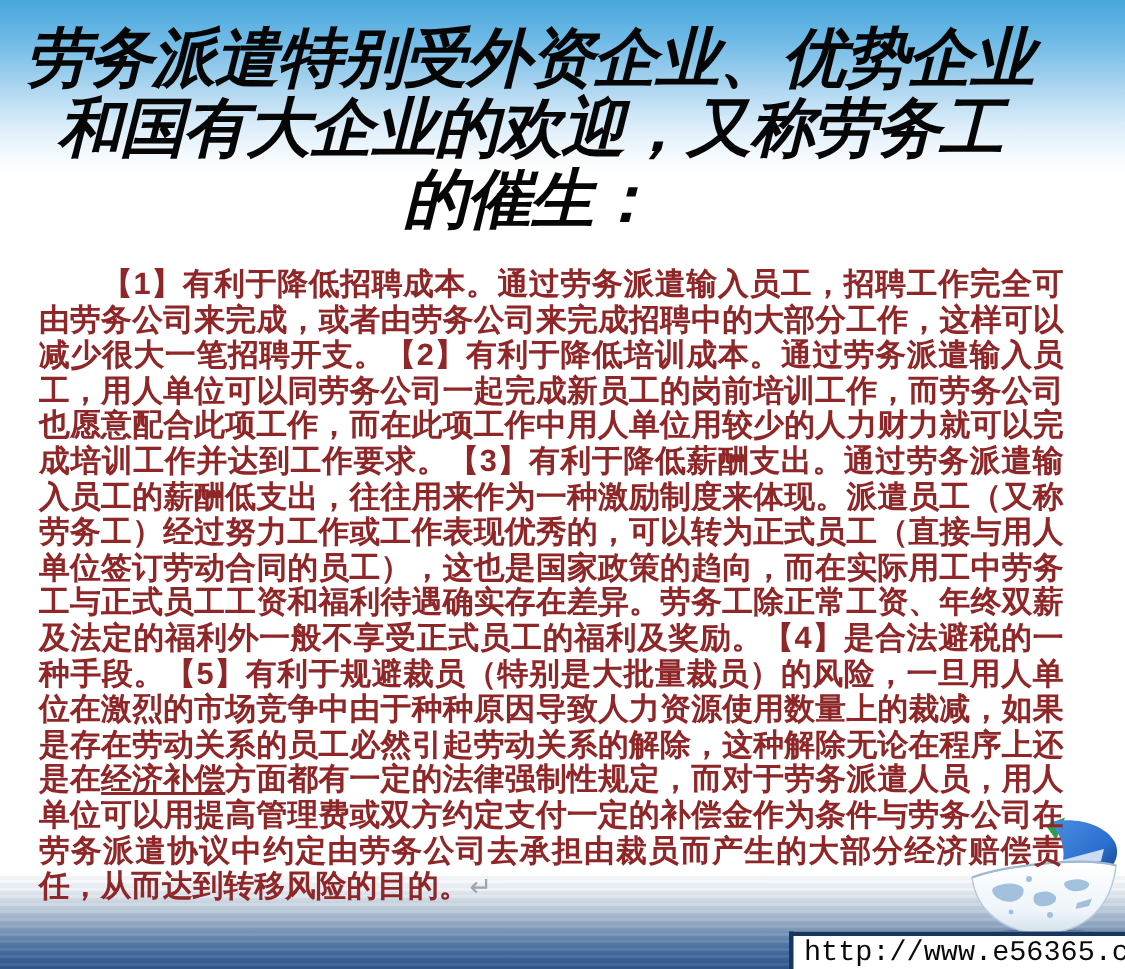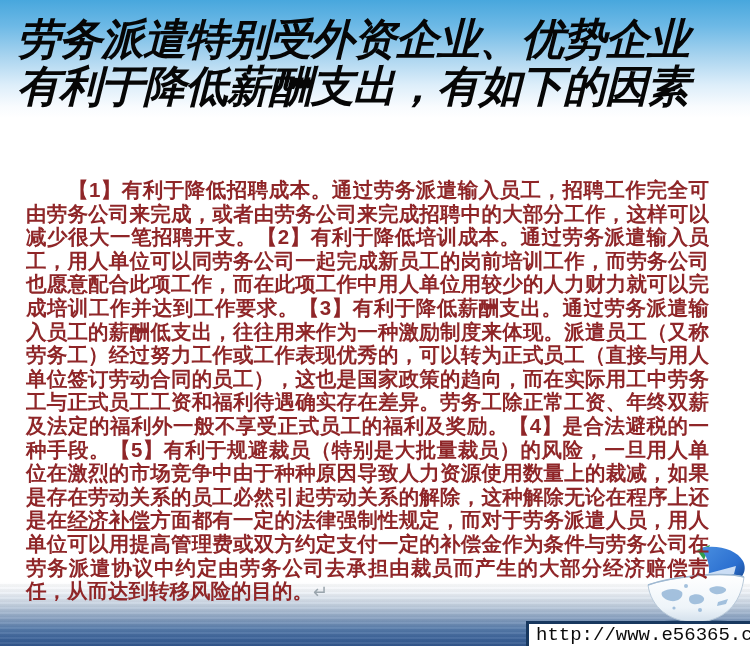--- a/index.html
+++ b/index.html
@@ -77,21 +77,22 @@
 </style>
 </head>
 <body>
 
 <div class="slide">
 
   <div class="top-gradient"></div>
 
   <div class="title">
     <div>劳务派遣特别受外资企业、优势企业</div>
-    <div>有利于降低薪酬支出，有如下的因素</div>
+    <div>和国有大企业的欢迎，又称劳务工</div>
+    <div>的催生：</div>
   </div>
 
   <div class="body-text"><span>　　【1】有利于降低招聘成本。通过劳务派遣输入员工，招聘工作完全可由劳务公司来完成，或者由劳务公司来完成招聘中的大部分工作，这样可以减少很大一笔招聘开支。【2】有利于降低培训成本。通过劳务派遣输入员工，用人单位可以同劳务公司一起完成新员工的岗前培训工作，而劳务公司也愿意配合此项工作，而在此项工作中用人单位用较少的人力财力就可以完成培训工作并达到工作要求。【3】有利于降低薪酬支出。通过劳务派遣输入员工的薪酬低支出，往往用来作为一种激励制度来体现。派遣员工（又称劳务工）经过努力工作或工作表现优秀的，可以转为正式员工（直接与用人单位签订劳动合同的员工），这也是国家政策的趋向，而在实际用工中劳务工与正式员工工资和福利待遇确实存在差异。劳务工除正常工资、年终双薪及法定的福利外一般不享受正式员工的福利及奖励。【4】是合法避税的一种手段。【5】有利于规避裁员（特别是大批量裁员）的风险，一旦用人单位在激烈的市场竞争中由于种种原因导致人力资源使用数量上的裁减，如果是存在劳动关系的员工必然引起劳动关系的解除，这种解除无论在程序上还是在</span><span class="link">经济补偿</span><span>方面都有一定的法律强制性规定，而对于劳务派遣人员，用人单位可以用提高管理费或双方约定支付一定的补偿金作为条件与劳务公司在劳务派遣协议中约定由劳务公司去承担由裁员而产生的大部分经济赔偿责任，从而达到转移风险的目的。</span><span class="return-mark">↵</span></div>
 
   <div class="ocean-band"></div>
 
   <div class="globe">
     <svg width="108" height="86" viewBox="0 0 108 86" xmlns="http://www.w3.org/2000/svg">
       <defs>
         <linearGradient id="swoosh" x1="0" y1="0" x2="1" y2="1">

